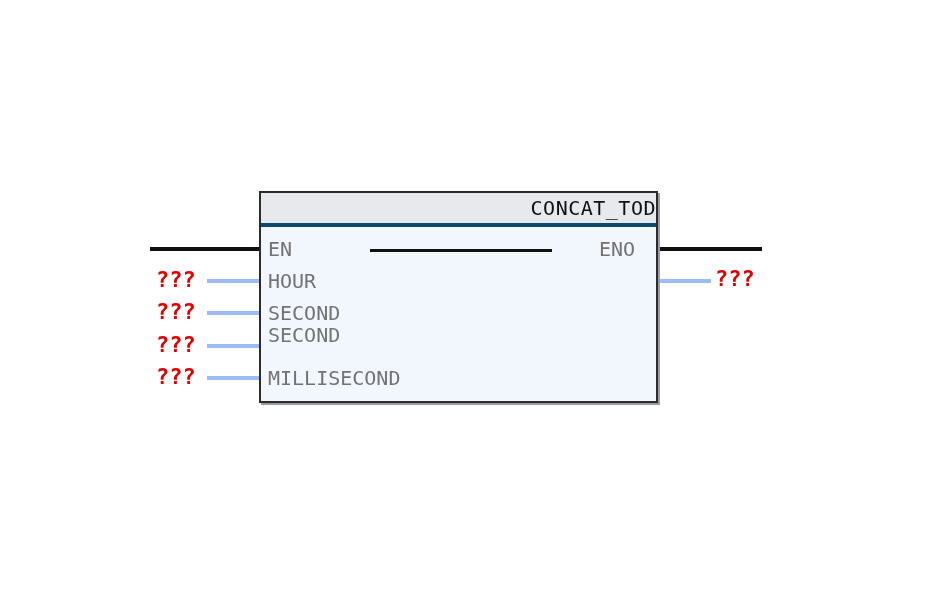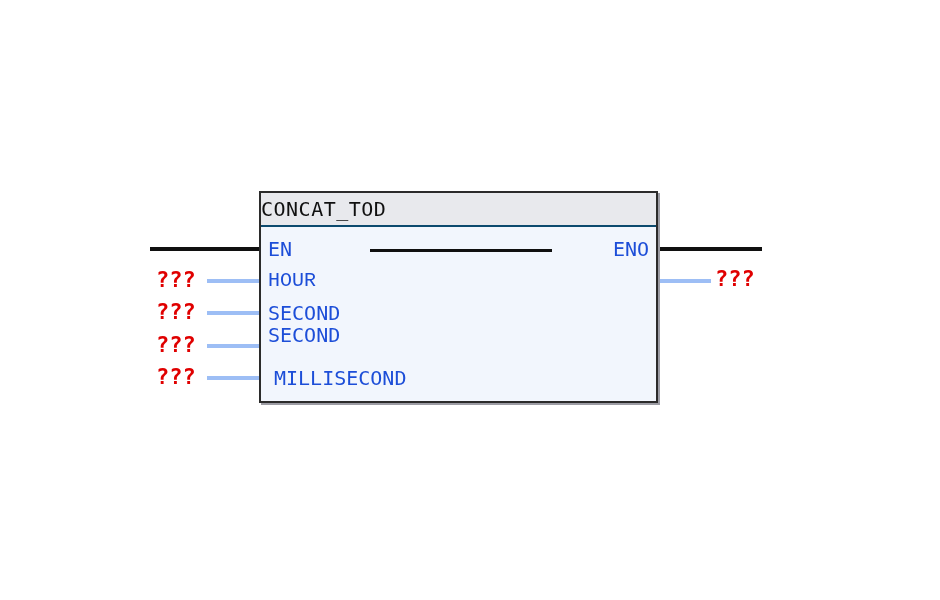--- a/index.html
+++ b/index.html
@@ -37,49 +37,49 @@
   }
 
   .fb-header {
     position: absolute;
     left: 0;
     top: 0;
     width: 100%;
     height: 34px;
     box-sizing: border-box;
     background: #e8e9ed;
-    border-bottom: 2px solid #0c4a6e;
+    border-bottom: 4px solid #0c4a6e;
     display: flex;
     align-items: center;
-    justify-content: flex-start;
+    justify-content: flex-end;
   }
 
   .fb-title {
     font-size: 20px;
     color: #101010;
     letter-spacing: 0.5px;
     white-space: nowrap;
   }
 
   
   .pin-label {
     position: absolute;
     font-size: 20px;
-    color: #1d4ed8;
+    color: #737373;
     white-space: nowrap;
     line-height: 20px;
   }
   .pin-label.left  { left: 7px; }
-  .pin-label.right { right: 7px; }
+  .pin-label.right { right: 21px; }
 
   .row-en   { top: 46px; }
-  .row-1    { top: 78px; font-family: Liberation Mono, monospace; }
+  .row-1    { top: 78px; }
   .row-2    { top: 110px; }
   .row-3    { top: 132px; }
-  .row-4    { top: 175px; margin-left: 6px; }
+  .row-4    { top: 175px; }
 
   
   .fb-divider {
     position: absolute;
     left: 109px;
     top: 56px;
     width: 182px;
     height: 0;
     border-top: 3px solid #101010;
   }

